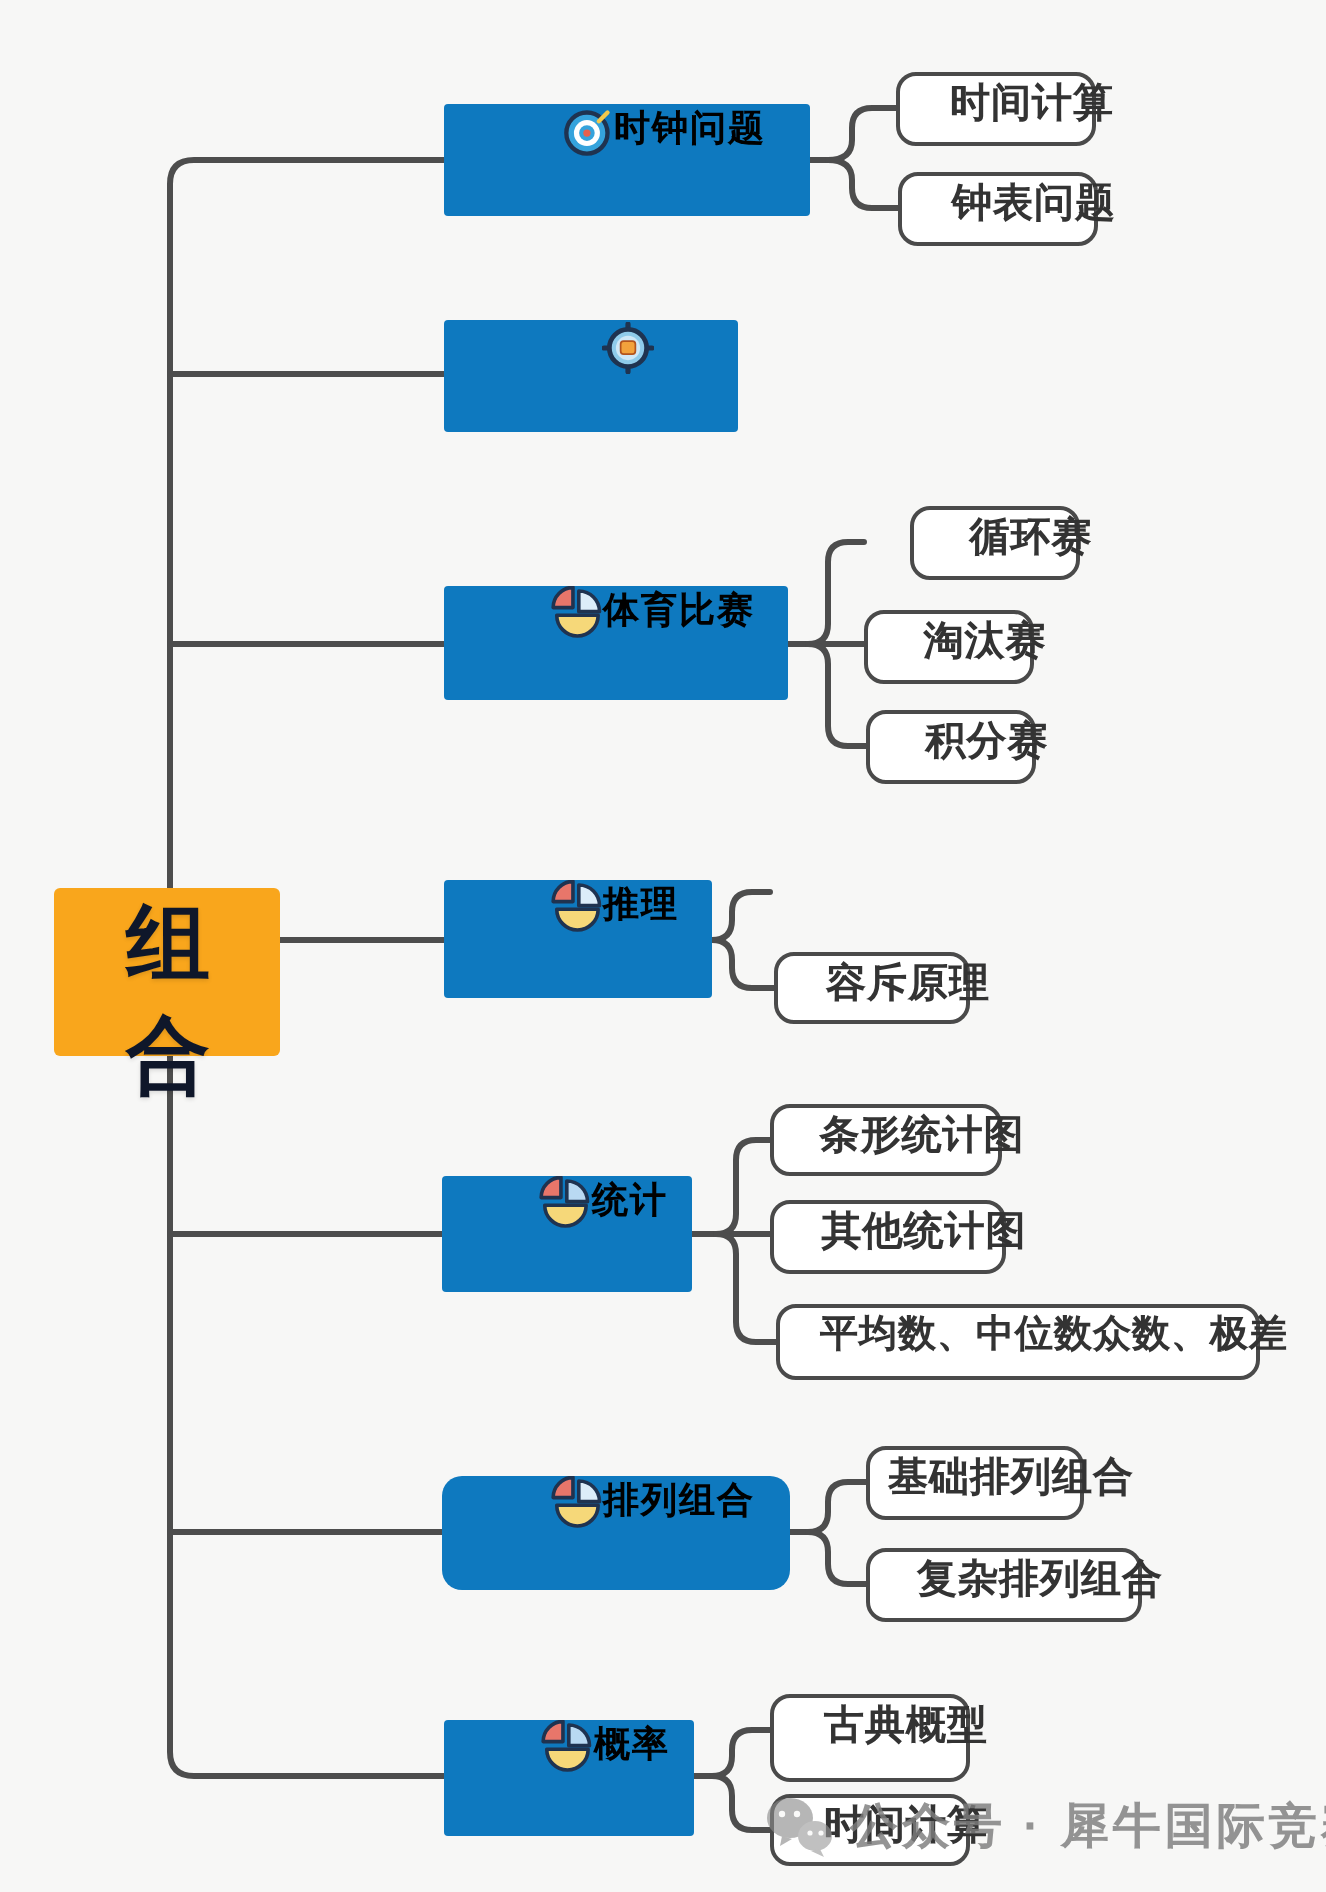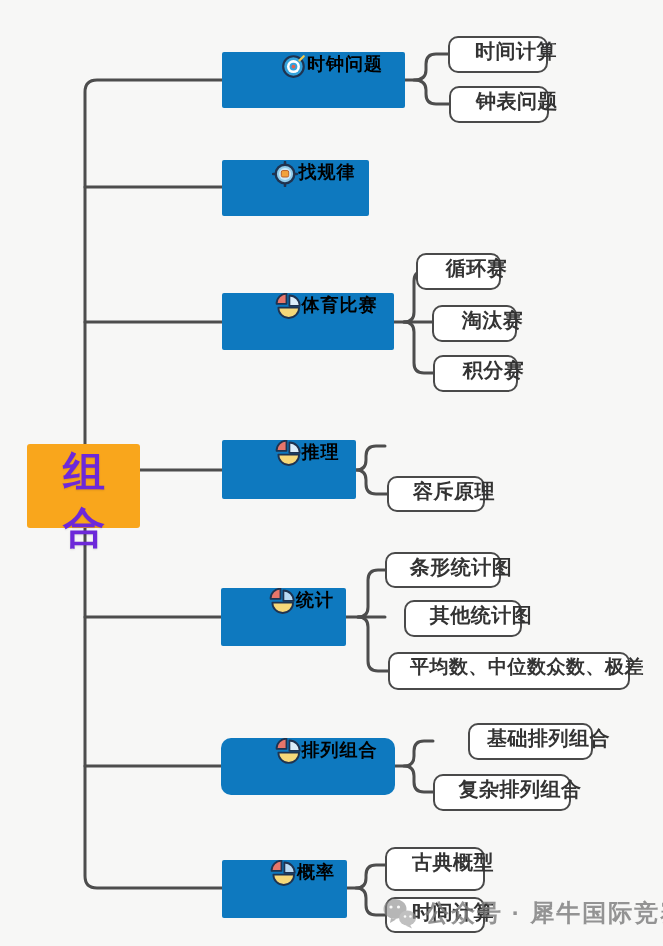--- a/index.html
+++ b/index.html
@@ -11,21 +11,21 @@
     position:relative;
     width:663px;height:946px;
     margin:0 auto;
     background:#f7f7f6;
     overflow:hidden;
   }
   .edges{position:absolute;left:0;top:0;z-index:1;}
   .node{position:absolute;display:flex;align-items:flex-start;justify-content:center;box-sizing:border-box;z-index:2;padding-left:36px;}
   .root{
     background:#F9A61C;
-    color:#6d28d9;
+    color:#0f172a;
     font-size:42px;font-weight:bold;letter-spacing:3px;
     border-radius:3px;
     text-shadow:0 1px 2px rgba(0,0,0,.12);
   }
   .topic{
     background:#0E79BF;
     color:#000000;
     font-size:18px;font-weight:bold;
     border-radius:2px;
     letter-spacing:1px;
@@ -105,21 +105,20 @@
 
   <div class="node topic" style="left:222px;top:160px;width:147px;height:56px;">
     <span class="nicon">
       <svg width="26" height="26" viewBox="0 0 24 24">
         <path d="M12,1 V4 M12,20 V23 M1,12 H4 M20,12 H23" stroke="#1F3350" stroke-width="2.4" stroke-linecap="round"></path>
         <circle cx="12" cy="12" r="8.6" fill="#8FCBEA" stroke="#1F3350" stroke-width="2.2"></circle>
         <circle cx="12" cy="12" r="5.6" fill="#CFE8F7"></circle>
         <rect x="8.6" y="8.8" width="6.8" height="6" rx="1.4" fill="#F2A23C" stroke="#B3541E" stroke-width="0.8"></rect>
       </svg>
     </span>
-    <span>找规律</span>
   </div>
 
   <div class="node topic" style="left:222px;top:293px;width:172px;height:57px;">
     <span class="nicon">
       <svg width="27" height="27" viewBox="0 0 24 24">
         <path d="M3,13 A9.2,9.2 0 0 0 21.4,13 Z" fill="#F6D879" stroke="#1F3350" stroke-width="1.6" stroke-linejoin="round"></path>
         <path d="M12.8,11.4 L12.8,2.2 A9.2,9.2 0 0 1 22,11.4 Z" fill="#DCEDF9" stroke="#1F3350" stroke-width="1.6" stroke-linejoin="round"></path>
         <path d="M10.2,9.6 L10.2,0.6 A9,9 0 0 0 1.4,9.6 Z" fill="#E8766A" stroke="#1F3350" stroke-width="1.6" stroke-linejoin="round"></path>
       </svg>
     </span>
@@ -170,45 +169,45 @@
     <span>概率</span>
   </div>
 
   <div class="node child" style="left:448px;top:36px;width:100px;height:37px;">
     <span>时间计算</span>
   </div>
   <div class="node child" style="left:449px;top:86px;width:100px;height:37px;">
     <span>钟表问题</span>
   </div>
 
-  <div class="node child" style="left:416px;top:253px;width:85px;height:37px;">
+  <div class="node child" style="left:455px;top:253px;width:85px;height:37px;">
     <span>循环赛</span>
   </div>
   <div class="node child" style="left:432px;top:305px;width:85px;height:37px;">
     <span>淘汰赛</span>
   </div>
   <div class="node child" style="left:433px;top:355px;width:85px;height:37px;">
     <span>积分赛</span>
   </div>
 
   <div class="node child" style="left:387px;top:476px;width:98px;height:36px;">
     <span>容斥原理</span>
   </div>
 
   <div class="node child" style="left:385px;top:552px;width:116px;height:36px;">
     <span>条形统计图</span>
   </div>
-  <div class="node child" style="left:404px;top:600px;width:118px;height:37px;">
+  <div class="node child" style="left:385px;top:600px;width:118px;height:37px;">
     <span>其他统计图</span>
   </div>
   <div class="node child" style="left:388px;top:652px;width:242px;height:38px;font-size:19px;">
     <span>平均数、中位数众数、极差</span>
   </div>
 
-  <div class="node child" style="left:433px;top:723px;width:125px;height:37px;margin-left:35px;">
+  <div class="node child" style="left:433px;top:723px;width:109px;height:37px;">
     <span>基础排列组合</span>
   </div>
   <div class="node child" style="left:433px;top:774px;width:138px;height:37px;">
     <span>复杂排列组合</span>
   </div>
 
   <div class="node child" style="left:385px;top:847px;width:100px;height:44px;">
     <span>古典概型</span>
   </div>
   <div class="node child" style="left:385px;top:897px;width:100px;height:36px;">

